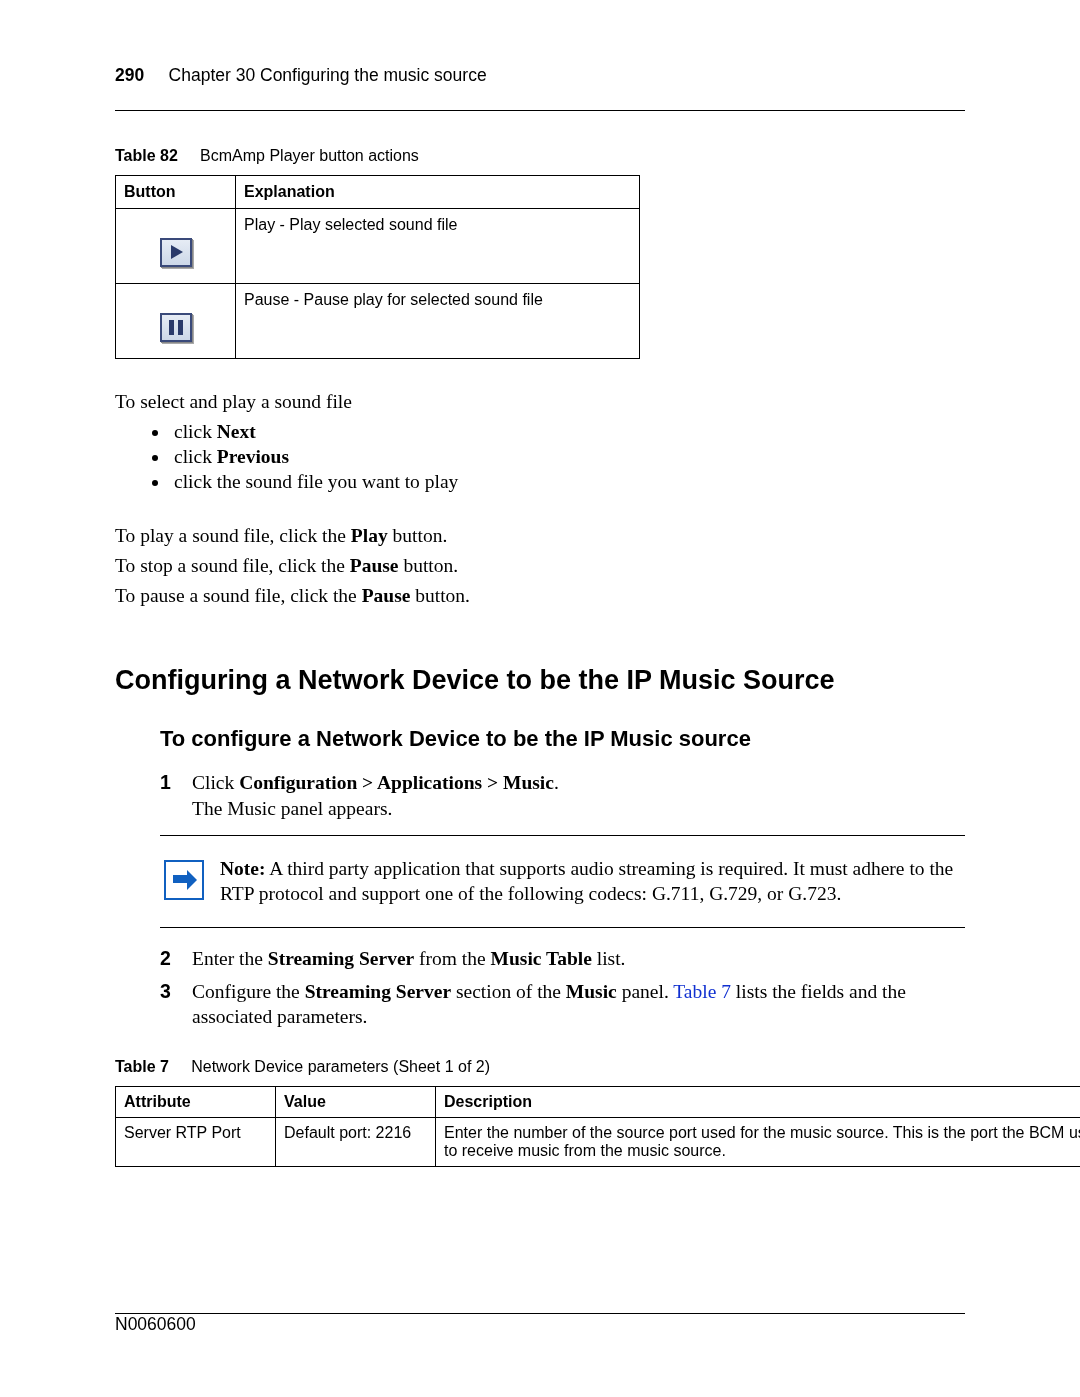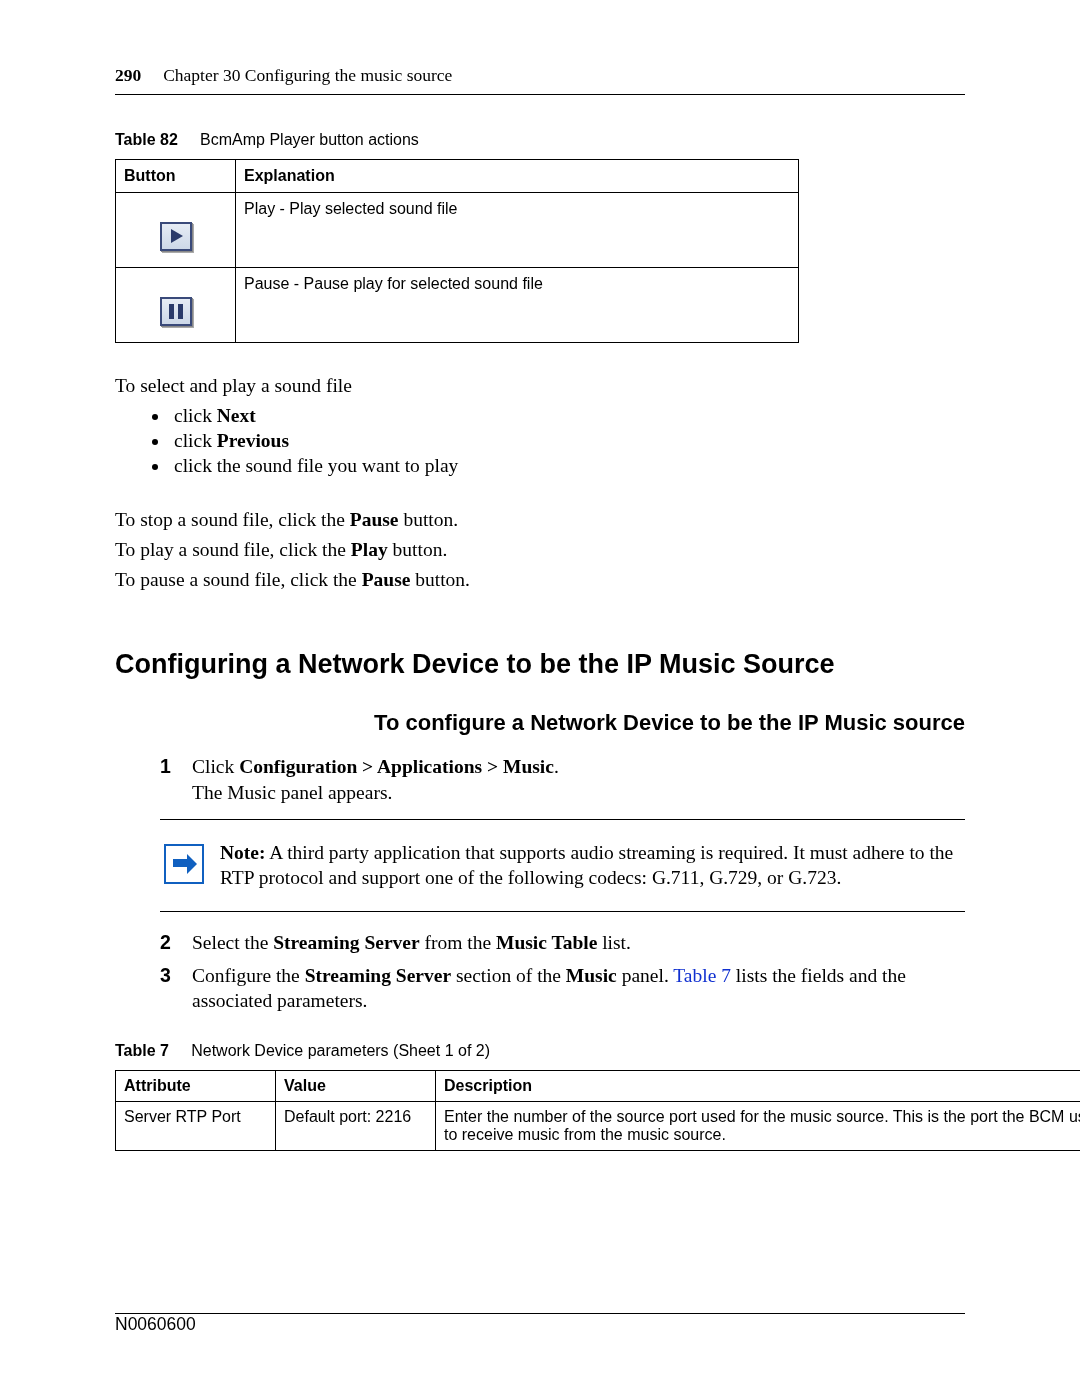--- a/index.html
+++ b/index.html
@@ -10,35 +10,35 @@
     color: #000;
   }
   .page {
     width: 1080px;
     height: 1397px;
     box-sizing: border-box;
     padding: 65px 115px 40px 115px;
     position: relative;
   }
   .header {
-    font-family: Liberation Serif, serif;
+    font-family: Liberation Sans, sans-serif;
     font-size: 17.5px;
-    padding-bottom: 8px;
+    padding-bottom: 24px;
     border-bottom: 1.5px solid #000;
   }
   .header .pgnum { font-weight: bold; }
   .tbl-caption {
     font-family: Arial, Helvetica, sans-serif;
     font-size: 16px;
     margin-top: 36px;
   }
   .tbl-caption .bold { font-weight: bold; }
   table.btn-table {
     border-collapse: collapse;
-    width: 684px;
+    width: 525px;
     margin-top: 10px;
     font-family: Arial, Helvetica, sans-serif;
     font-size: 16px;
   }
   table.btn-table th, table.btn-table td {
     border: 1px solid #000;
     padding: 7px 8px;
     text-align: left;
     vertical-align: top;
   }
@@ -90,21 +90,20 @@
     font-family: Arial, Helvetica, sans-serif;
     font-size: 27px;
     font-weight: bold;
     margin: 58px 0 0 0;
   }
   h3.subsection {
     font-family: Arial, Helvetica, sans-serif;
     font-size: 22px;
     font-weight: bold;
     margin: 30px 0 16px 45px;
-    text-align: right;
   }
   ol.steps {
     list-style: none;
     counter-reset: step;
     margin: 18px 0 0 45px;
     padding: 0;
     font-size: 19.5px;
   }
   ol.steps > li {
     counter-increment: step;
@@ -224,22 +223,22 @@
   </tbody>
     </table>
 
   <div class="body-text">To select and play a sound file</div>
   <ul class="bullets">
     <li><span>click </span><span class="bold">Next</span></li>
     <li><span>click </span><span class="bold">Previous</span></li>
     <li>click the sound file you want to play</li>
   </ul>
 
+  <div class="para"><span>To play a sound file, click the </span><span class="bold">Play</span><span> button.</span></div>
   <div class="para"><span>To stop a sound file, click the </span><span class="bold">Pause</span><span> button.</span></div>
-  <div class="para"><span>To play a sound file, click the </span><span class="bold">Play</span><span> button.</span></div>
   <div class="para"><span>To pause a sound file, click the </span><span class="bold">Pause</span><span> button.</span></div>
 
   <h2 class="section">Configuring a Network Device to be the IP Music Source</h2>
   <h3 class="subsection">To configure a Network Device to be the IP Music source</h3>
 
   <ol class="steps">
     <li>
       <span>Click </span><span class="bold">Configuration &gt; Applications &gt; Music</span><span>.</span><br>
       <span>The Music panel appears.</span>
     </li>
@@ -247,21 +246,21 @@
 
   <div class="note-box">
     <div class="note-icon"></div>
     <div>
       <span class="bold">Note:</span><span> A third party application that supports audio streaming is required. It must adhere to the RTP protocol and support one of the following codecs: G.711, G.729, or G.723.</span>
     </div>
   </div>
 
   <ol class="steps" start="2" style="counter-reset: step 1;">
     <li>
-      <span>Select the </span><span class="bold">Streaming Server</span><span> from the </span><span class="bold">Music Table</span><span> list.</span>
+      <span>Enter the </span><span class="bold">Streaming Server</span><span> from the </span><span class="bold">Music Table</span><span> list.</span>
     </li>
     <li>
       <span>Configure the </span><span class="bold">Streaming Server</span><span> section of the </span><span class="bold">Music</span><span> panel. </span><span class="link">Table 7</span><span> lists the fields and the associated parameters.</span>
     </li>
   </ol>
 
   <div class="tbl7-caption">
     <span class="bold">Table 7</span>
     <span>&nbsp;&nbsp;&nbsp;</span>
     <span>Network Device parameters (Sheet 1 of 2)</span>

